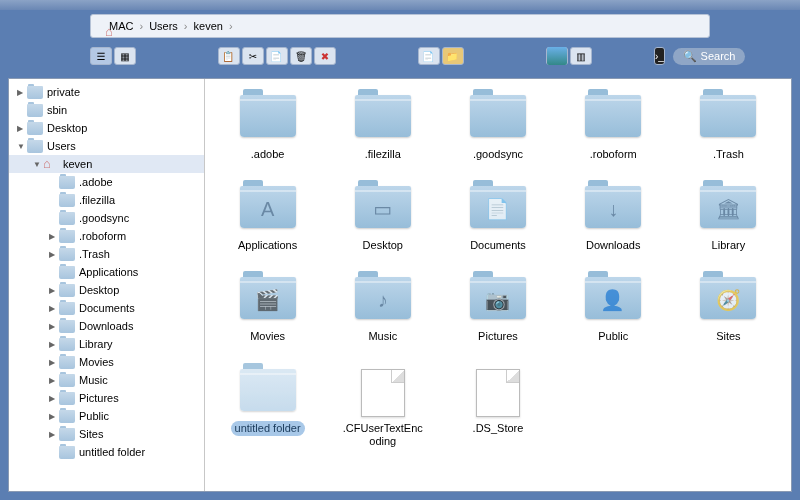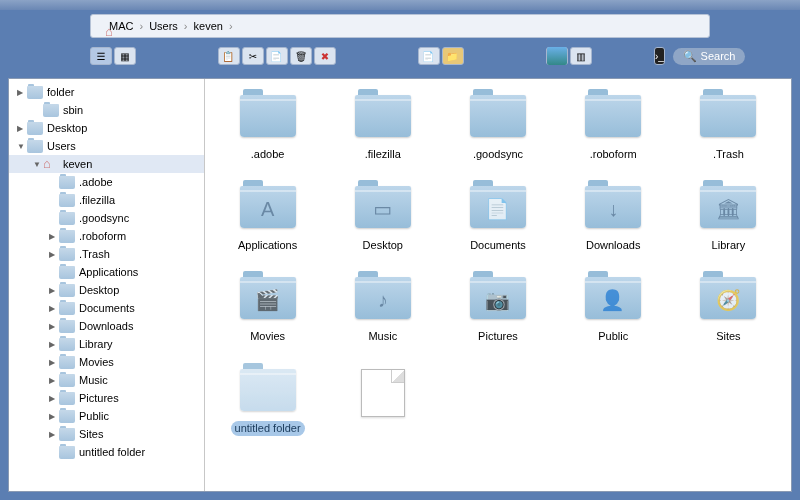--- a/index.html
+++ b/index.html
@@ -96,23 +96,23 @@
       <span>🔍</span>
       <span>Search</span>
     </div>
   </div>
 
   <div class="content">
     <div class="sidebar" id="sidebar">
         <div class="tree-item" style="padding-left: 8px;">
           <span class="arrow">▶</span>
           <span class="icn folder-icn"></span>
-          <span>folder</span>
-        </div>
-        <div class="tree-item" style="padding-left: 24px;">
+          <span>private</span>
+        </div>
+        <div class="tree-item" style="padding-left: 8px;">
           <span class="arrow"></span>
           <span class="icn folder-icn"></span>
           <span>sbin</span>
         </div>
         <div class="tree-item" style="padding-left: 8px;">
           <span class="arrow">▶</span>
           <span class="icn folder-icn"></span>
           <span>Desktop</span>
         </div>
         <div class="tree-item" style="padding-left: 8px;">
@@ -321,17 +321,24 @@
           <div class="grid-item hl">
             <div class="big-icn">
               <div class="big-folder"></div>
             </div>
             <div class="label">untitled folder</div>
           </div>
           <div class="grid-item">
             <div class="big-icn">
               <div class="big-file"></div>
             </div>
+            <div class="label">.CFUserTextEncoding</div>
+          </div>
+          <div class="grid-item">
+            <div class="big-icn">
+              <div class="big-file"></div>
+            </div>
+            <div class="label">.DS_Store</div>
           </div>
         </div>
     </div>
   </div>
 </div>
 
 </body></html>

